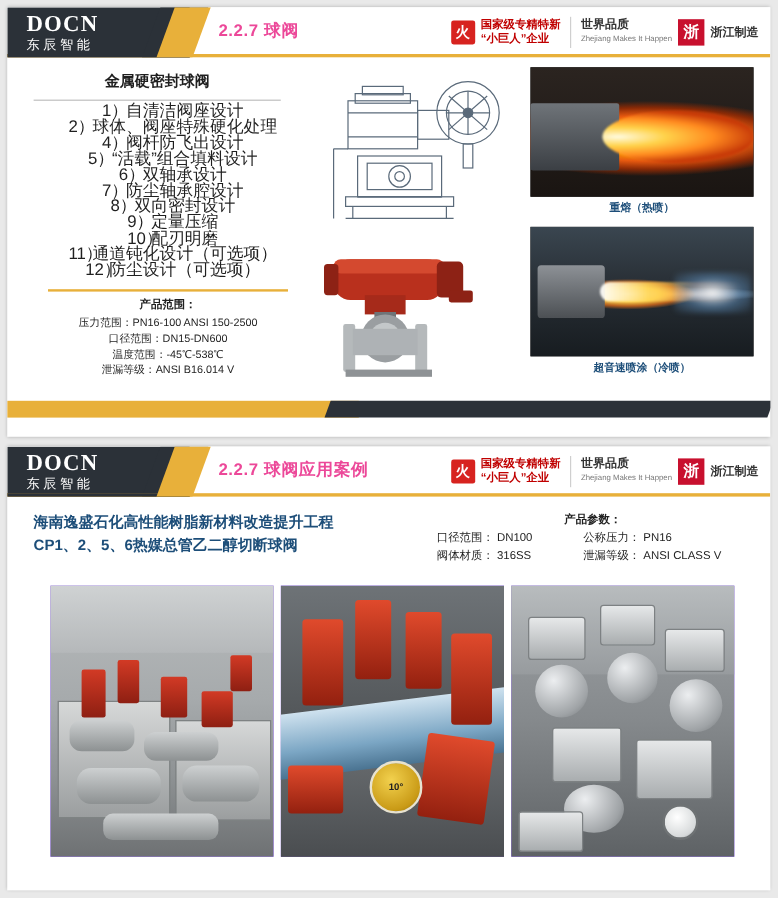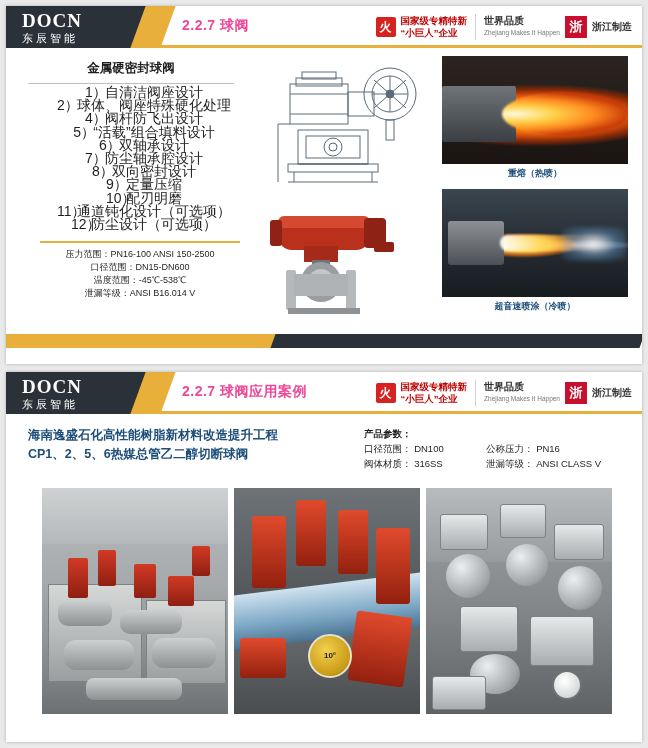--- a/index.html
+++ b/index.html
@@ -354,20 +354,21 @@
   .s2-params {
     position: absolute;
     left: 358px; top: 12px;
     width: 260px;
   }
   .p-title {
     font-size: 9.5px;
     font-weight: bold;
     color: #1f1f1f;
     line-height: 15px;
+    text-align: center;
   }
   .p-row {
     font-size: 9.5px;
     color: #1f1f1f;
     line-height: 15px;
     display: flex;
   }
   .p-row .c1 { width: 122px; }
   .p-gallery {
     position: absolute;
@@ -522,20 +523,21 @@
         <li><span class="num">6）</span><span>双轴承设计</span></li>
         <li><span class="num">7）</span><span>防尘轴承腔设计</span></li>
         <li><span class="num">8）</span><span>双向密封设计</span></li>
         <li><span class="num">9）</span><span>定量压缩</span></li>
         <li><span class="num">10）</span><span>配刃明磨</span></li>
         <li><span class="num">11）</span><span>通道钝化设计（可选项）</span></li>
         <li><span class="num">12）</span><span>防尘设计（可选项）</span></li>
       </ul>
 
       <div class="spec-box">
+        <div class="spec-title">产品范围：</div>
         <div class="spec-line">压力范围：PN16-100  ANSI 150-2500</div>
         <div class="spec-line">口径范围：DN15-DN600</div>
         <div class="spec-line">温度范围：-45℃-538℃</div>
         <div class="spec-line">泄漏等级：ANSI B16.014 V</div>
       </div>
     </div>
 
     <div class="s1-mid">
 
       <svg class="draw-box" viewBox="0 0 164 136">

